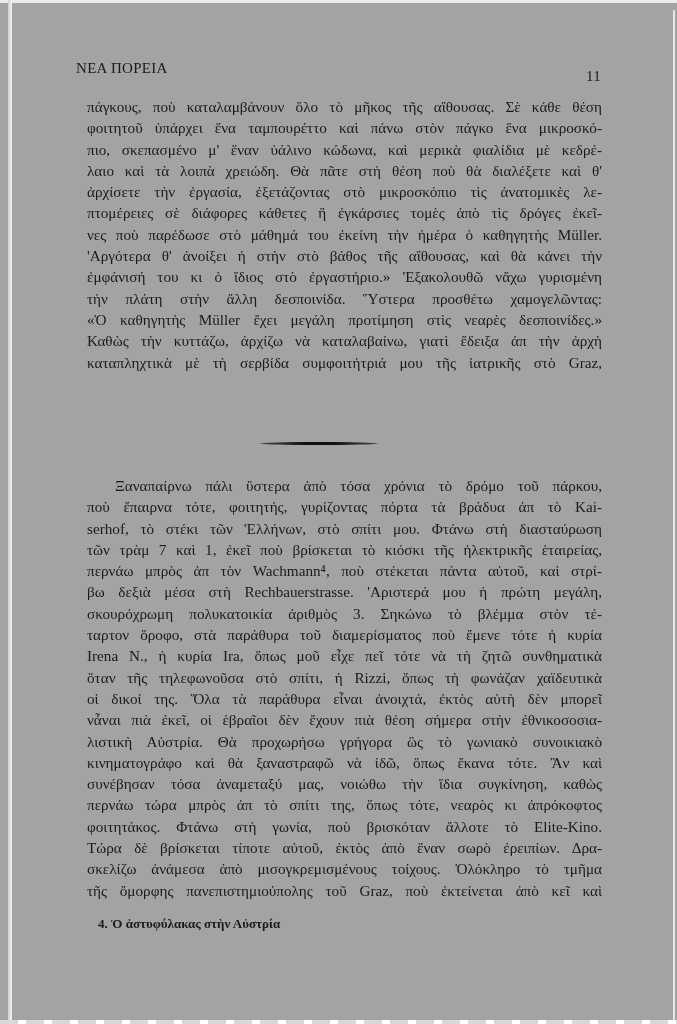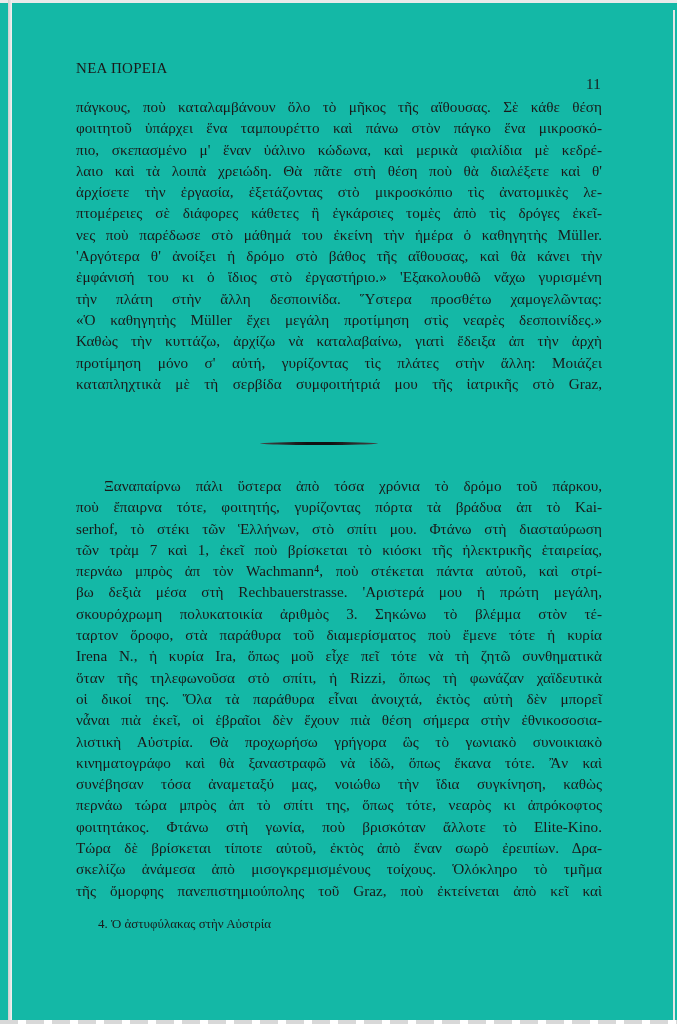--- a/index.html
+++ b/index.html
@@ -12,21 +12,21 @@
       height: 1024px;
       position: relative;
       overflow: hidden;
       font-family: "DejaVu Serif", "Liberation Serif", serif;
       color: #1a1a1a;
     }
     .page {
       position: absolute;
       left: 0; top: 0;
       width: 677px; height: 1024px;
-      background: #14b8a6;
+      background: #a3a3a3;
     }
     .scan-edge-left {
       position: absolute;
       left: 8px; top: 0;
       width: 4px; height: 1024px;
       background: linear-gradient(to right, #cfcfcf, #f4f4f4);
     }
     .scan-edge-right {
       position: absolute;
       right: 2px; top: 10px;
@@ -49,35 +49,36 @@
       position: absolute;
       left: 76px;
       top: 60px;
       width: 525px;
       height: 20px;
       font-family: "Liberation Serif", serif;
       font-size: 15px;
       letter-spacing: 0.3px;
     }
     .running-head .title { position: absolute; left: 0; top: 0; }
-    .running-head .pageno { position: absolute; right: 0; top: 16px; }
+    .running-head .pageno { position: absolute; right: 0; top: 8px; }
     .text-block {
       position: absolute;
       left: 76px;
       width: 526px;
       font-family: "Liberation Serif", "DejaVu Serif", serif;
       font-size: 15.2px;
       line-height: 21.3px;
     }
     .text-block .line {
       display: block;
       white-space: nowrap;
       text-align: justify;
       text-align-last: justify;
       height: 21.3px;
+      margin-left: 11px;
     }
     .text-block .line.last {
       text-align-last: left;
     }
     .block-1 { top: 96px; }
     .block-2 { top: 475px; }
     .block-2 .line.indent { padding-left: 28px; font-family: Liberation Serif, serif; }
     .section-rule {
       position: absolute;
       left: 260px;
@@ -88,20 +89,21 @@
       border-radius: 50%;
     }
     .footnote {
       position: absolute;
       left: 98px;
       top: 915px;
       font-family: "Liberation Serif", "DejaVu Serif", serif;
       font-size: 13px;
       line-height: 18px;
       white-space: nowrap;
+      font-weight: bold;
     }
   </style>
 </head>
 <body>
 
 <div class="page">
   <div class="scan-edge-top"></div>
   <div class="scan-edge-left"></div>
   <div class="scan-edge-right"></div>
   <div class="scan-edge-bottom"></div>
@@ -112,26 +114,25 @@
   </div>
 
   <div class="text-block block-1">
     <span class="line">πάγκους, ποὺ καταλαμβάνουν ὅλο τὸ μῆκος τῆς αἴθουσας. Σὲ κάθε θέση</span>
     <span class="line">φοιτητοῦ ὑπάρχει ἕνα ταμπουρέττο καὶ πάνω στὸν πάγκο ἕνα μικροσκό-</span>
     <span class="line">πιο, σκεπασμένο μ' ἕναν ὑάλινο κώδωνα, καὶ μερικὰ φιαλίδια μὲ κεδρέ-</span>
     <span class="line">λαιο καὶ τὰ λοιπὰ χρειώδη. Θὰ πᾶτε στὴ θέση ποὺ θὰ διαλέξετε καὶ θ'</span>
     <span class="line">ἀρχίσετε τὴν ἐργασία, ἐξετάζοντας στὸ μικροσκόπιο τὶς ἀνατομικὲς λε-</span>
     <span class="line">πτομέρειες σὲ διάφορες κάθετες ἢ ἐγκάρσιες τομὲς ἀπὸ τὶς δρόγες ἐκεῖ-</span>
     <span class="line">νες ποὺ παρέδωσε στὸ μάθημά του ἐκείνη τὴν ἡμέρα ὁ καθηγητὴς Müller.</span>
-    <span class="line">'Αργότερα θ' ἀνοίξει ἡ δρόμο στὸ βάθος τῆς αἴθουσας, καὶ θὰ κάνει τὴν</span>
+    <span class="line">'Αργότερα θ' ἀνοίξει ἡ στὴν στὸ βάθος τῆς αἴθουσας, καὶ θὰ κάνει τὴν</span>
     <span class="line">ἐμφάνισή του κι ὁ ἴδιος στὸ ἐργαστήριο.» 'Εξακολουθῶ νἄχω γυρισμένη</span>
     <span class="line">τὴν πλάτη στὴν ἄλλη δεσποινίδα. Ὕστερα προσθέτω χαμογελῶντας:</span>
     <span class="line">«Ὁ καθηγητὴς Müller ἔχει μεγάλη προτίμηση στὶς νεαρὲς δεσποινίδες.»</span>
     <span class="line">Καθὼς τὴν κυττάζω, ἀρχίζω νὰ καταλαβαίνω, γιατὶ ἔδειξα ἀπ τὴν ἀρχὴ</span>
-    <span class="line">προτίμηση μόνο σ' αὐτή, γυρίζοντας τὶς πλάτες στὴν ἄλλη: Μοιάζει</span>
     <span class="line">καταπληχτικὰ μὲ τὴ σερβίδα συμφοιτήτριά μου τῆς ἰατρικῆς στὸ Graz,</span>
   </div>
 
   <div class="section-rule"></div>
 
   <div class="text-block block-2">
     <span class="line indent">Ξαναπαίρνω πάλι ὕστερα ἀπὸ τόσα χρόνια τὸ δρόμο τοῦ πάρκου,</span>
     <span class="line">ποὺ ἔπαιρνα τότε, φοιτητής, γυρίζοντας πόρτα τὰ βράδυα ἀπ τὸ Kai-</span>
     <span class="line">serhof, τὸ στέκι τῶν Ἑλλήνων, στὸ σπίτι μου. Φτάνω στὴ διασταύρωση</span>
     <span class="line">τῶν τρὰμ 7 καὶ 1, ἐκεῖ ποὺ βρίσκεται τὸ κιόσκι τῆς ἠλεκτρικῆς ἑταιρείας,</span>

